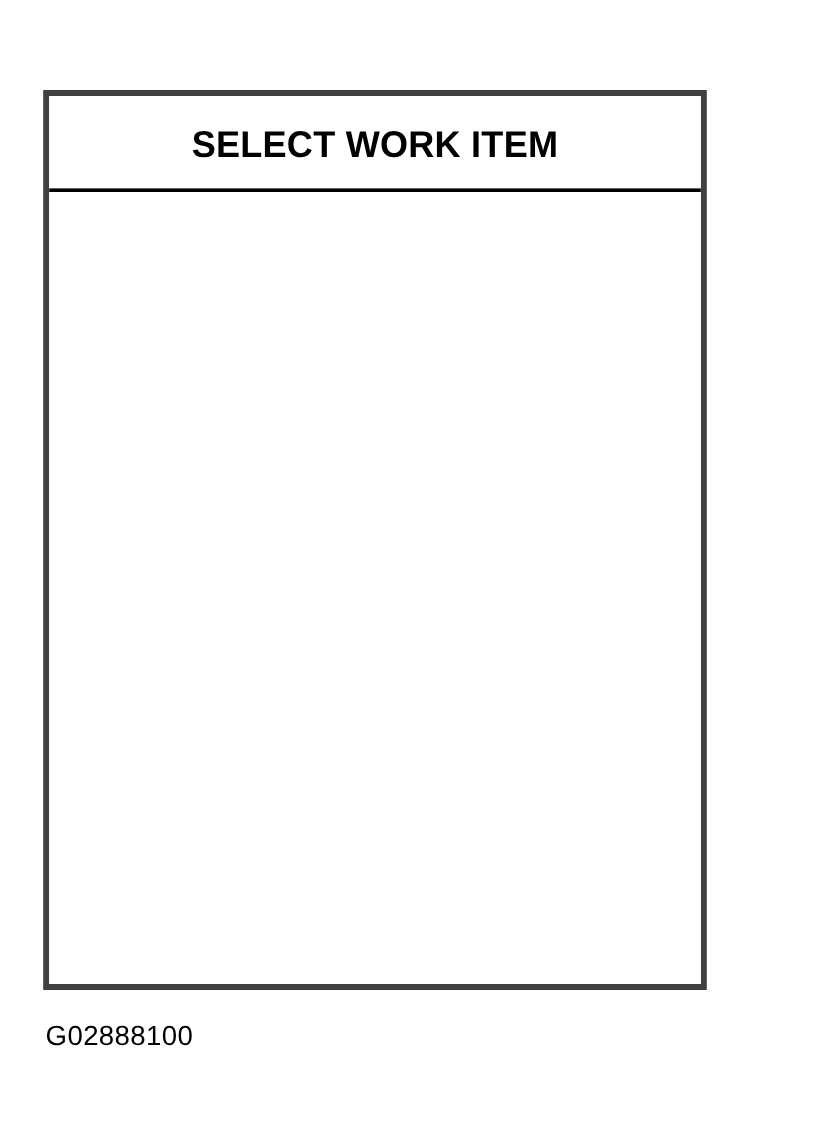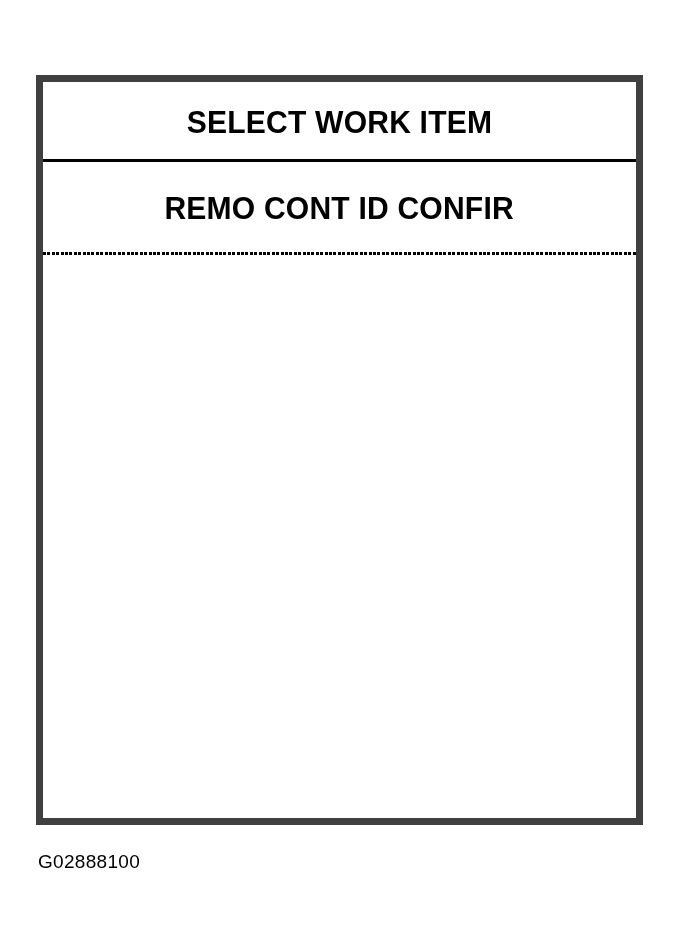--- a/index.html
+++ b/index.html
@@ -13,24 +13,24 @@
     position: relative;
     font-family: "Liberation Sans", sans-serif;
     overflow: hidden;
   }
 
   
   #menu-frame {
     position: absolute;
     left: 36px;
     top: 75px;
-    width: 607px;
+    width: 553px;
     height: 750px;
     box-sizing: border-box;
-    border: 7px solid #404040;
+    border: 5px solid #404040;
     background: #ffffff;
     display: flex;
     flex-direction: column;
   }
 
   
   .menu-row {
     position: relative;
     box-sizing: border-box;
     display: flex;
@@ -86,39 +86,36 @@
 
   .sep-none::after { content: none; }
 
   
   #figure-caption {
     position: absolute;
     left: 38px;
     top: 852px;
     font-family: "Liberation Sans", sans-serif;
     font-weight: normal;
-    font-size: 19px;
+    font-size: 23px;
     line-height: 1;
     color: #000000;
     white-space: nowrap;
     letter-spacing: 0.3px;
   }
 </style>
 </head>
 <body>
 
 <div id="menu-frame">
 
   <div class="menu-row row-header sep-solid">
     <span class="row-label">SELECT WORK ITEM</span>
   </div>
 
-  <div class="menu-row row-item sep-dotted">
-    <span class="row-label">REMO CONT ID CONFIR</span>
-  </div>
 
 
 
 
 
 
   <div class="menu-row row-blank sep-none">
     <span class="row-label"></span>
   </div>
 

